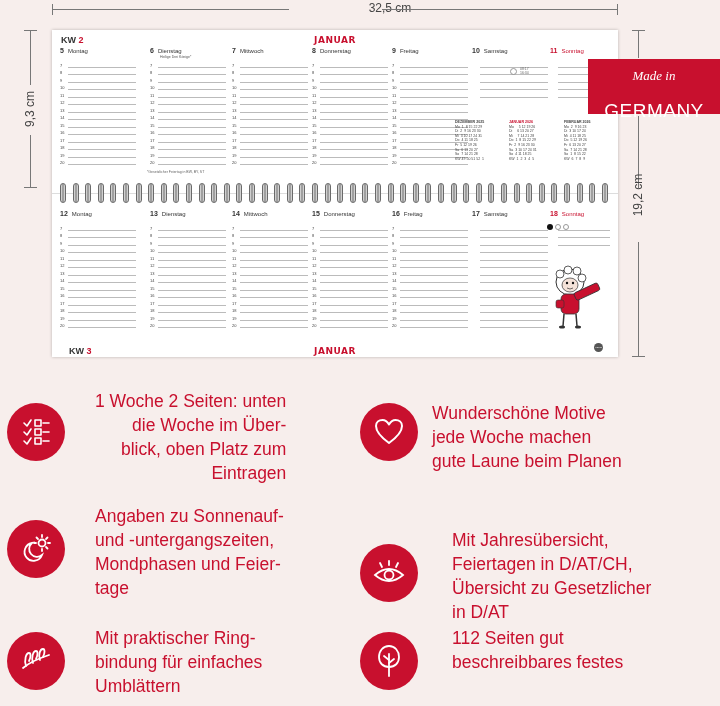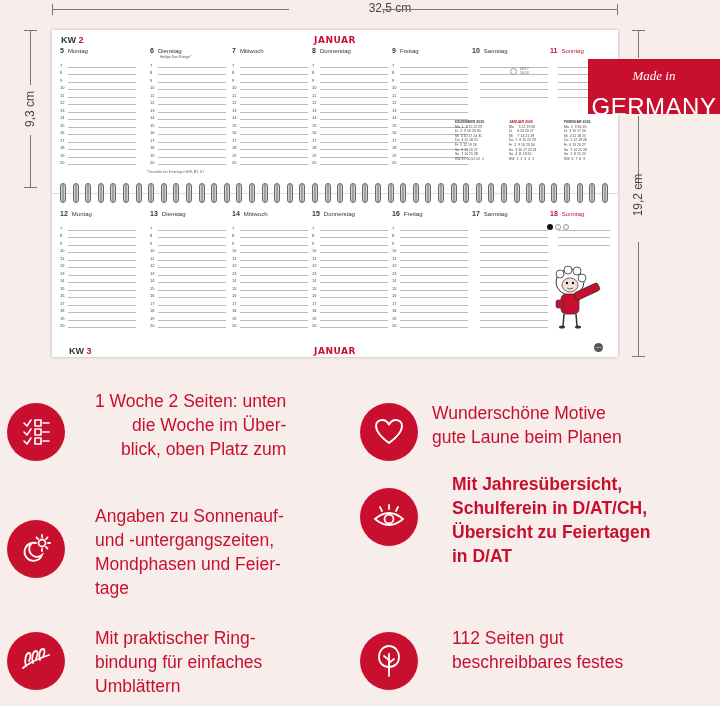--- a/index.html
+++ b/index.html
@@ -48,21 +48,21 @@
   .mini-cal .mc-title { font-weight: bold; font-size: 3.6px; }
   .mini-cal .mc-title.red { color: #c8102e; }
   .sun-box { position: absolute; font-size: 3.5px; color: #666; line-height: 4px; }
   .sun-icon { display: inline-block; width: 7px; height: 7px; border-radius: 50%; border: 0.8px solid #999; vertical-align: middle; margin-right: 2px; }
 
   .sheep { position: absolute; }
   .brand-dot { position: absolute; width: 9px; height: 9px; border-radius: 50%; background: #555; color: #fff; font-size: 2.5px; text-align: center; line-height: 9px; }
 
   .made-badge { position: absolute; left: 588px; top: 59px; width: 132px; height: 55px; background: #c8102e; color: #fff; text-align: center; }
   .made-badge .line1 { font-family: "Liberation Serif", serif; font-style: italic; font-size: 13px; margin-top: 9px; }
-  .made-badge .line2 { font-size: 24px; letter-spacing: 0.5px; margin-top: 9px; }
+  .made-badge .line2 { font-size: 19px; letter-spacing: 0.5px; margin-top: 16px; }
 
   .feature { position: absolute; display: flex; align-items: flex-start; }
   .feature .icon-circle { width: 58px; height: 58px; border-radius: 50%; background: #c8102e; display: flex; align-items: center; justify-content: center; flex-shrink: 0; }
   .feature .text { font-size: 17.5px; line-height: 24px; color: #c8102e; }
 </style>
 </head>
 <body>
 
 <div class="dim-top">
   <div class="tick" style="left:0"></div>
@@ -975,31 +975,33 @@
         <line x1="22" y1="15" x2="28" y2="15"></line>
       <path d="M3 24 L6 27 L10 21"></path>
         <rect x="14" y="21" width="6" height="6"></rect>
         <line x1="22" y1="24" x2="28" y2="24"></line>
     </svg>
   </div>
   <div class="text" style="margin-left:30px; margin-top:-14px;">
     <div>1 Woche 2 Seiten: unten</div>
       <div>die Woche im Über-</div>
       <div>blick, oben Platz zum</div>
+      <div>Eintragen</div>
   </div>
 </div>
 
 <div class="feature" style="left:360px; top:403px;">
   <div class="icon-circle">
     <svg width="30" height="28" viewBox="0 0 30 28" fill="none" stroke="#fff" stroke-width="2" stroke-linejoin="round">
       <path d="M15 25 C4 17 2 12 2 8 C2 4 5 2 8.5 2 C11.5 2 13.5 4 15 6.5 C16.5 4 18.5 2 21.5 2 C25 2 28 4 28 8 C28 12 26 17 15 25 Z"></path>
     </svg>
   </div>
   <div class="text" style="margin-left:14px; margin-top:-2px;">
     <div>Wunderschöne Motive</div>
+      <div>jede Woche machen</div>
       <div>gute Laune beim Planen</div>
   </div>
 </div>
 
 <div class="feature" style="left:7px; top:520px;">
   <div class="icon-circle">
     <svg width="32" height="32" viewBox="0 0 32 32" fill="none" stroke="#fff" stroke-width="1.8" stroke-linecap="round">
       <path d="M12 10 A9 9 0 1 0 22 22 A7 7 0 0 1 12 10 Z"></path>
       <circle cx="22" cy="10" r="3.5"></circle>
       <line x1="22" y1="2" x2="22" y2="4"></line>
@@ -1012,34 +1014,34 @@
     </svg>
   </div>
   <div class="text" style="margin-left:30px; margin-top:-16px;">
     <div>Angaben zu Sonnenauf-</div>
       <div>und -untergangszeiten,</div>
       <div>Mondphasen und Feier-</div>
       <div>tage</div>
   </div>
 </div>
 
-<div class="feature" style="left:360px; top:488px;font-weight:bold;">
+<div class="feature" style="left:360px; top:544px;">
   <div class="icon-circle">
     <svg width="34" height="28" viewBox="0 0 34 28" fill="none" stroke="#fff" stroke-width="1.8" stroke-linecap="round">
       <path d="M3 16 Q17 4 31 16 Q17 28 3 16 Z"></path>
       <circle cx="17" cy="16" r="4.5"></circle>
       <line x1="17" y1="2" x2="17" y2="6"></line>
         <line x1="8" y1="4" x2="10" y2="8"></line>
         <line x1="26" y1="4" x2="24" y2="8"></line>
     </svg>
   </div>
   <div class="text" style="margin-left:34px; margin-top:-16px;">
     <div>Mit Jahresübersicht,</div>
-      <div>Schulferein in D/AT/CH,</div>
-      <div>Übersicht zu Feiertagen</div>
+      <div>Feiertagen in D/AT/CH,</div>
+      <div>Übersicht zu Gesetzlicher</div>
       <div>in D/AT</div>
   </div>
 </div>
 
 <div class="feature" style="left:7px; top:632px;">
   <div class="icon-circle">
     <svg width="32" height="26" viewBox="0 0 32 26" fill="none" stroke="#fff" stroke-width="1.8" stroke-linecap="round">
       <path d="M3 20 C10 14 20 10 29 7"></path>
       <path d="M6 18 C4 12 6 5 9 5 C11 5 11 9 9 13"></path>
       <path d="M13 15 C11 10 13 3 16 3 C18 3 18 7 16 11"></path>

